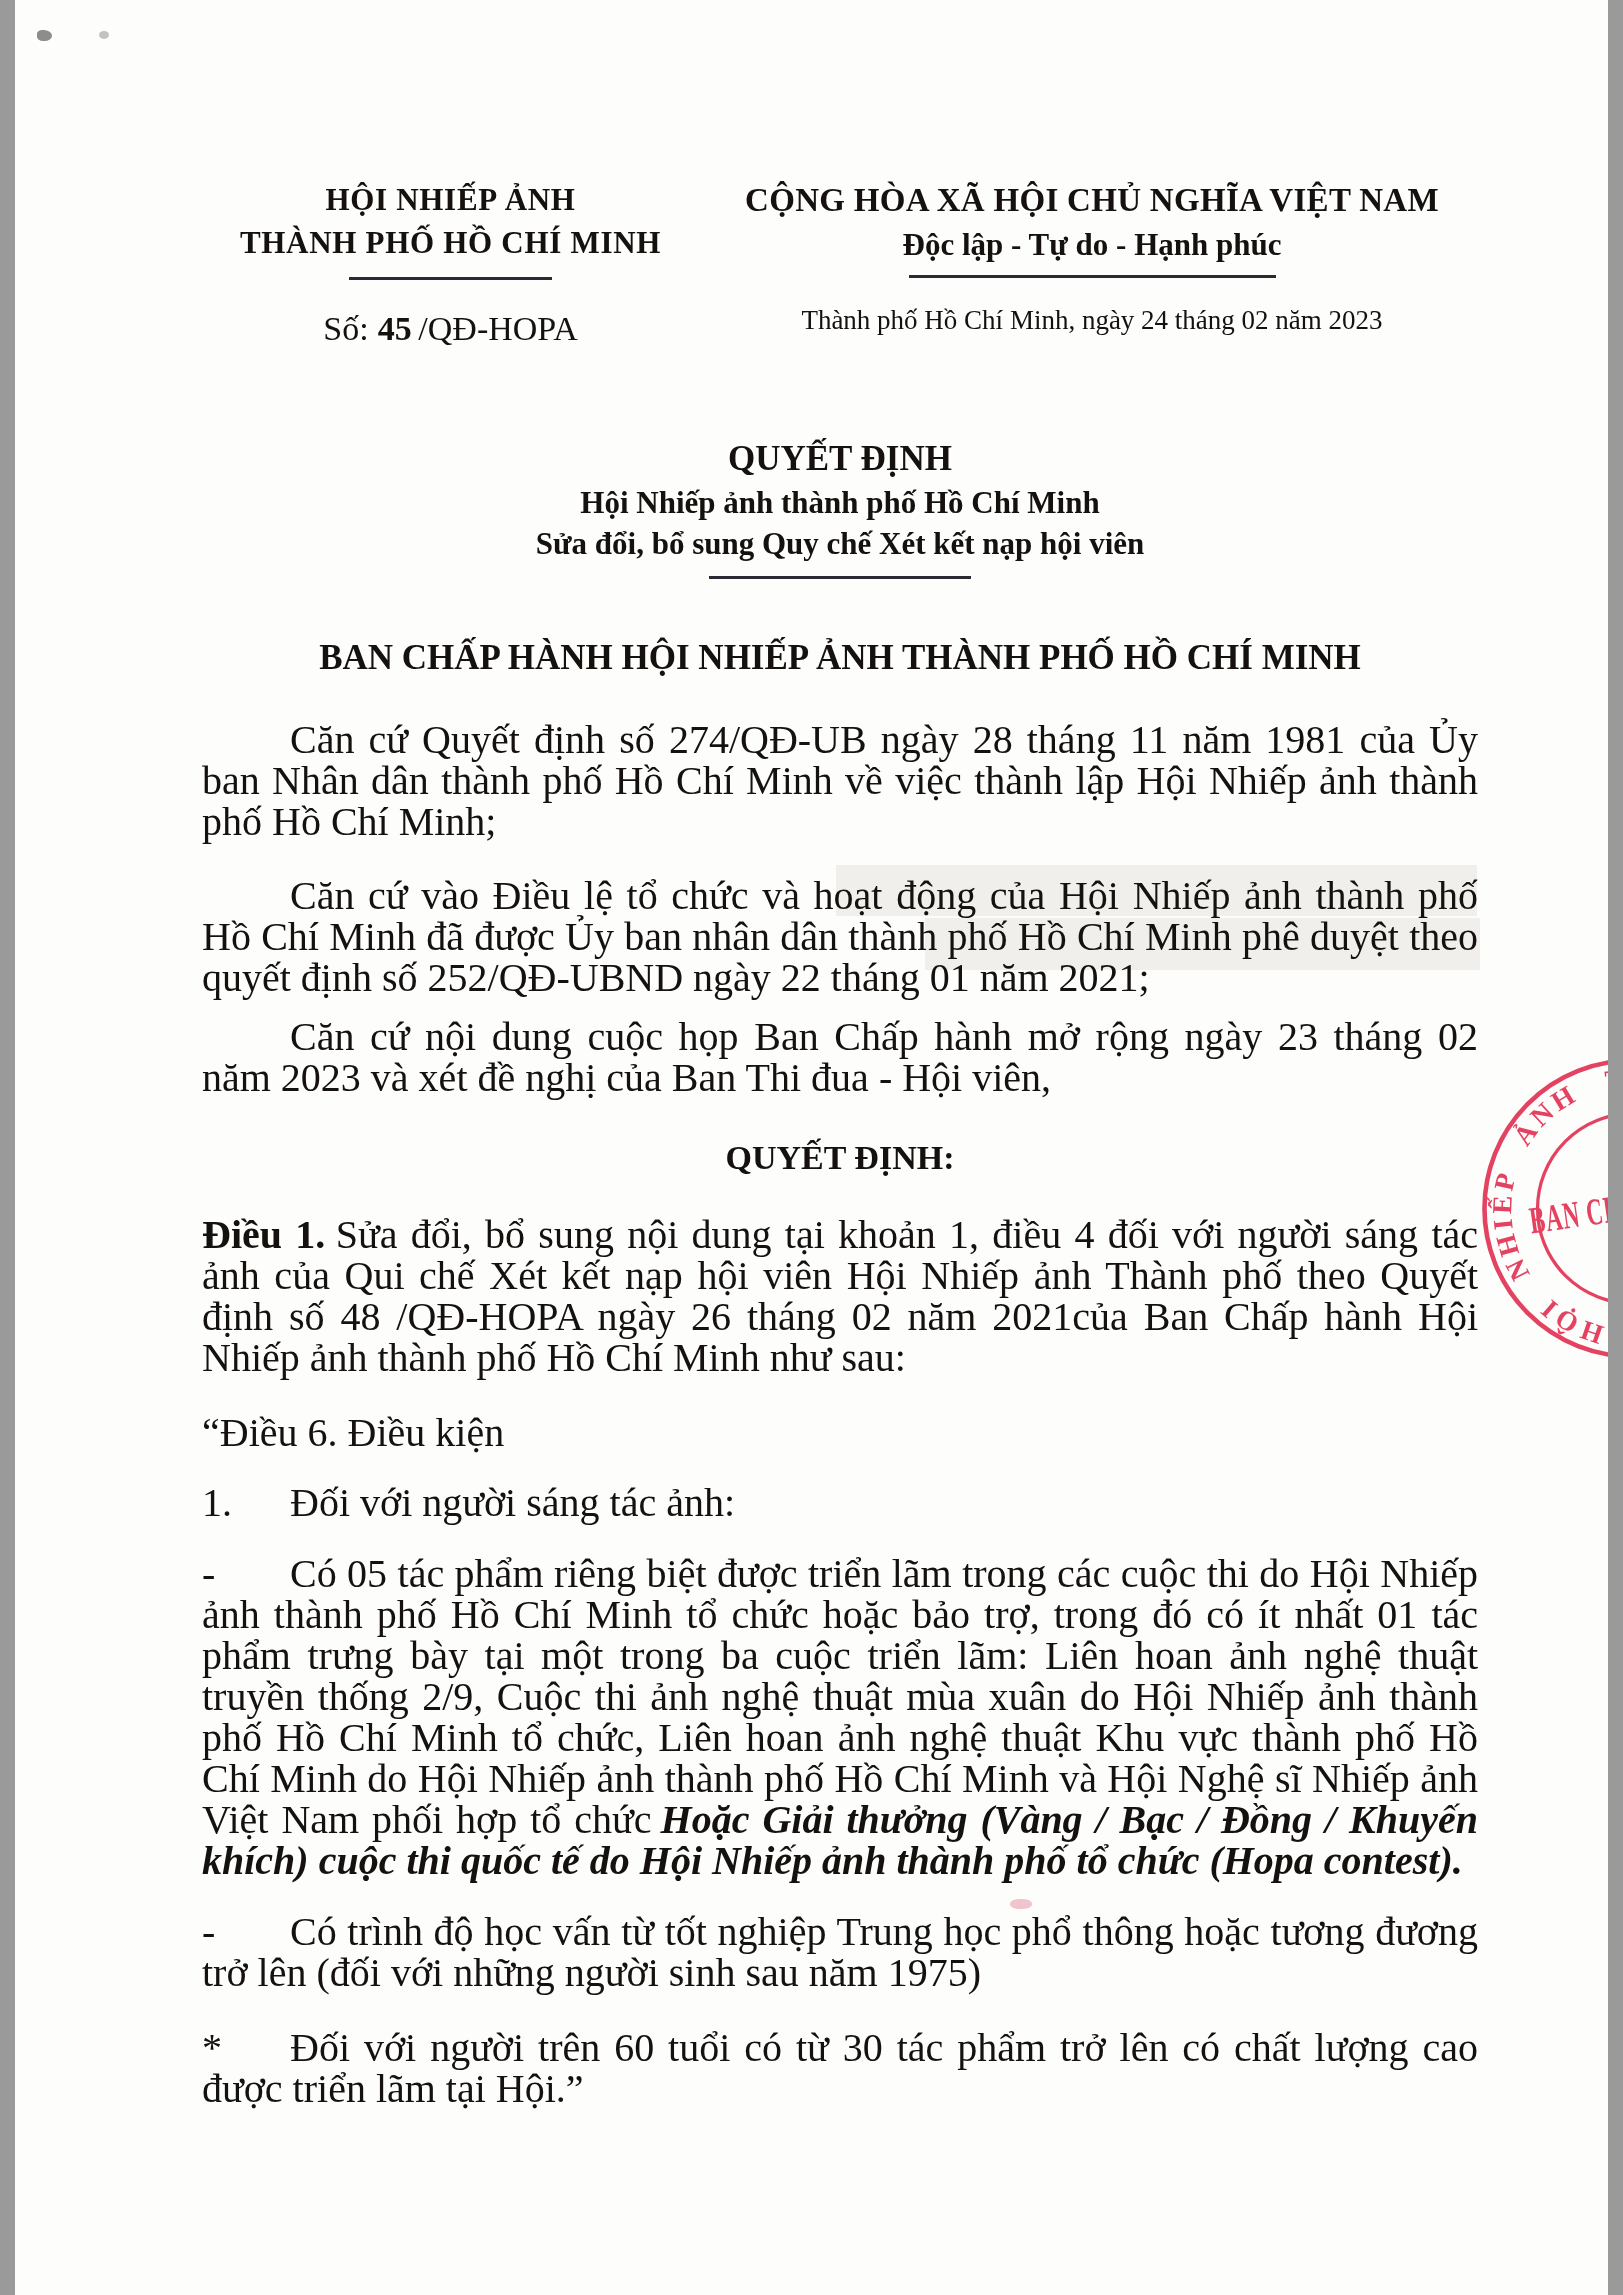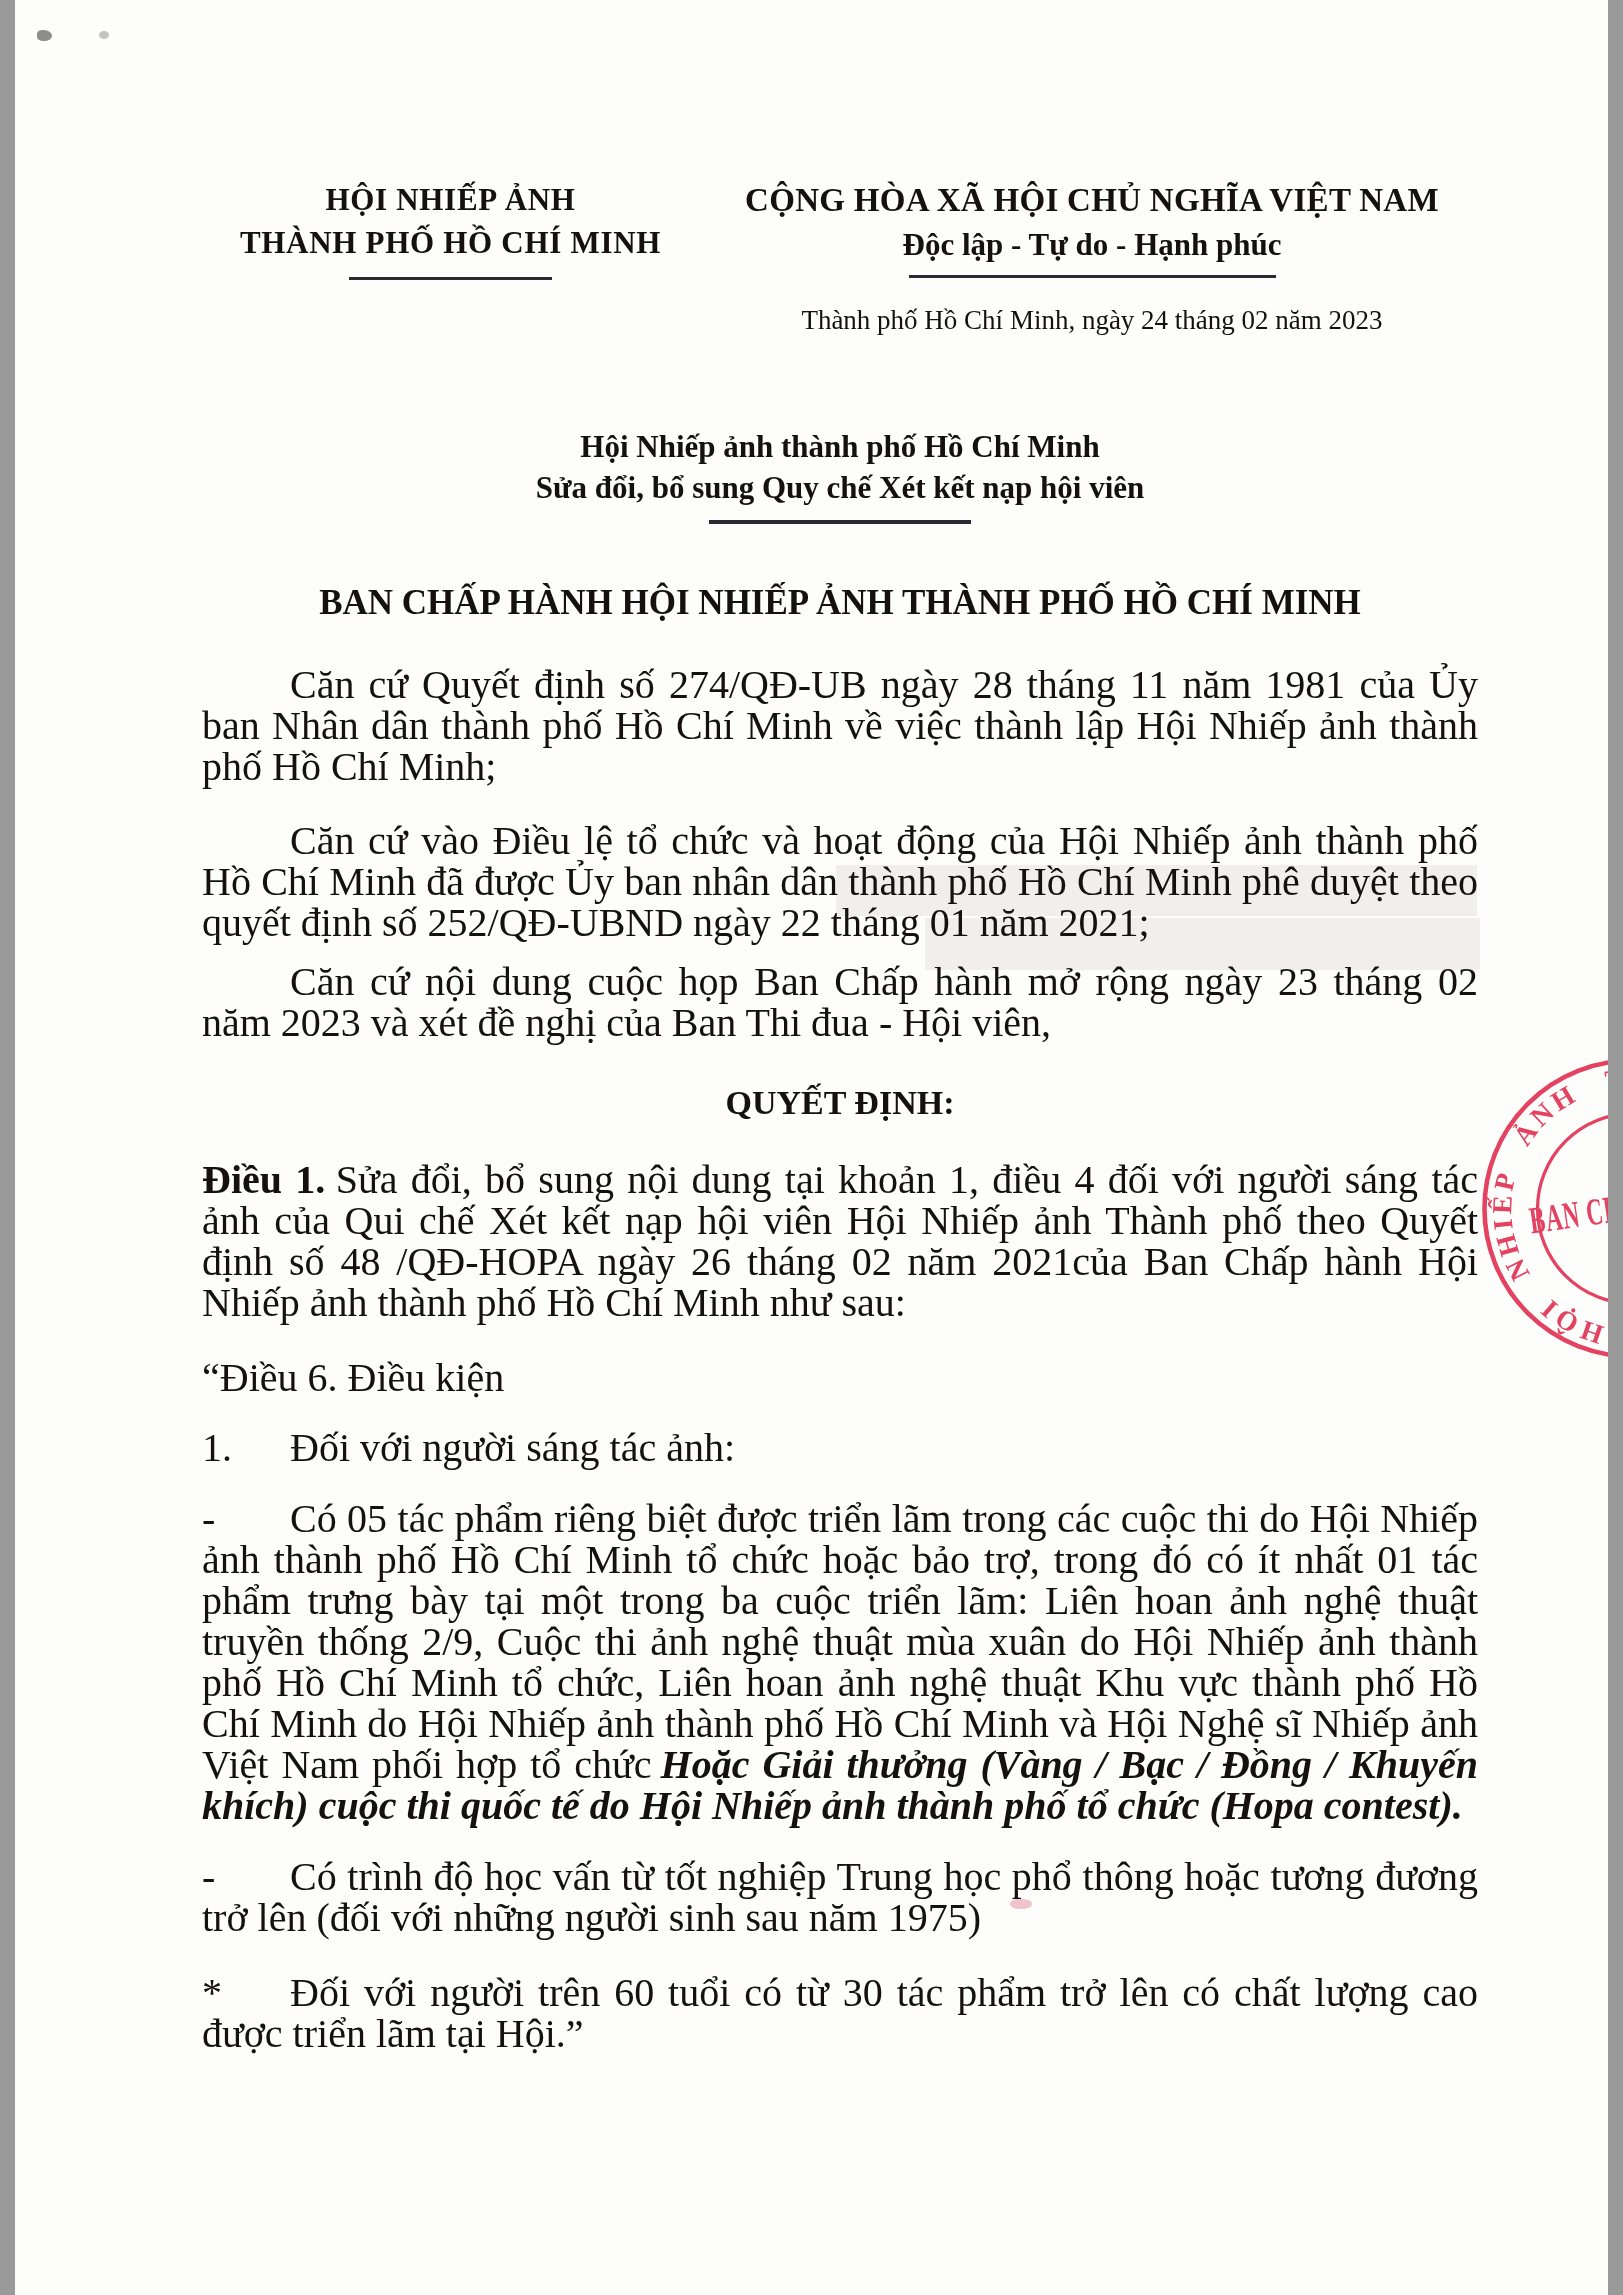--- a/index.html
+++ b/index.html
@@ -82,30 +82,32 @@
   <div class="speck speck3"></div>
   <div class="edge-line"></div>
 
   <div class="content">
 
     <header class="hdr">
       <div class="hdr-left">
         <div class="org-line">HỘI NHIẾP ẢNH</div>
         <div class="org-line">THÀNH PHỐ HỒ CHÍ MINH</div>
         <div class="rule rule-left"></div>
+        <div class="doc-number"><span>Số:</span><span class="num">45</span><span>/QĐ-HOPA</span></div>
       </div>
       <div class="hdr-right">
         <div class="motto1">CỘNG HÒA XÃ HỘI CHỦ NGHĨA VIỆT NAM</div>
         <div class="motto2">Độc lập - Tự do - Hạnh phúc</div>
         <div class="rule rule-right"></div>
         <div class="dateline">Thành phố Hồ Chí Minh, ngày 24 tháng 02 năm 2023</div>
       </div>
     </header>
 
     <div class="title-block">
+      <div class="t1">QUYẾT ĐỊNH</div>
       <div class="t2">Hội Nhiếp ảnh thành phố Hồ Chí Minh</div>
       <div class="t2">Sửa đổi, bổ sung Quy chế Xét kết nạp hội viên</div>
       <div class="rule rule-title"></div>
     </div>
 
     <div class="issuer">BAN CHẤP HÀNH HỘI NHIẾP ẢNH THÀNH PHỐ HỒ CHÍ MINH</div>
 
     <p class="recital r1">Căn cứ Quyết định số 274/QĐ-UB ngày 28 tháng 11 năm 1981 của Ủy ban Nhân dân thành phố Hồ Chí Minh về việc thành lập Hội Nhiếp ảnh thành phố Hồ Chí Minh;</p>
     <p class="recital r2">Căn cứ vào Điều lệ tổ chức và hoạt động của Hội Nhiếp ảnh thành phố Hồ Chí Minh đã được Ủy ban nhân dân thành phố Hồ Chí Minh phê duyệt theo quyết định số 252/QĐ-UBND ngày 22 tháng 01 năm 2021;</p>
     <p class="recital r3">Căn cứ nội dung cuộc họp Ban Chấp hành mở rộng ngày 23 tháng 02 năm 2023 và xét đề nghị của Ban Thi đua - Hội viên,</p>

